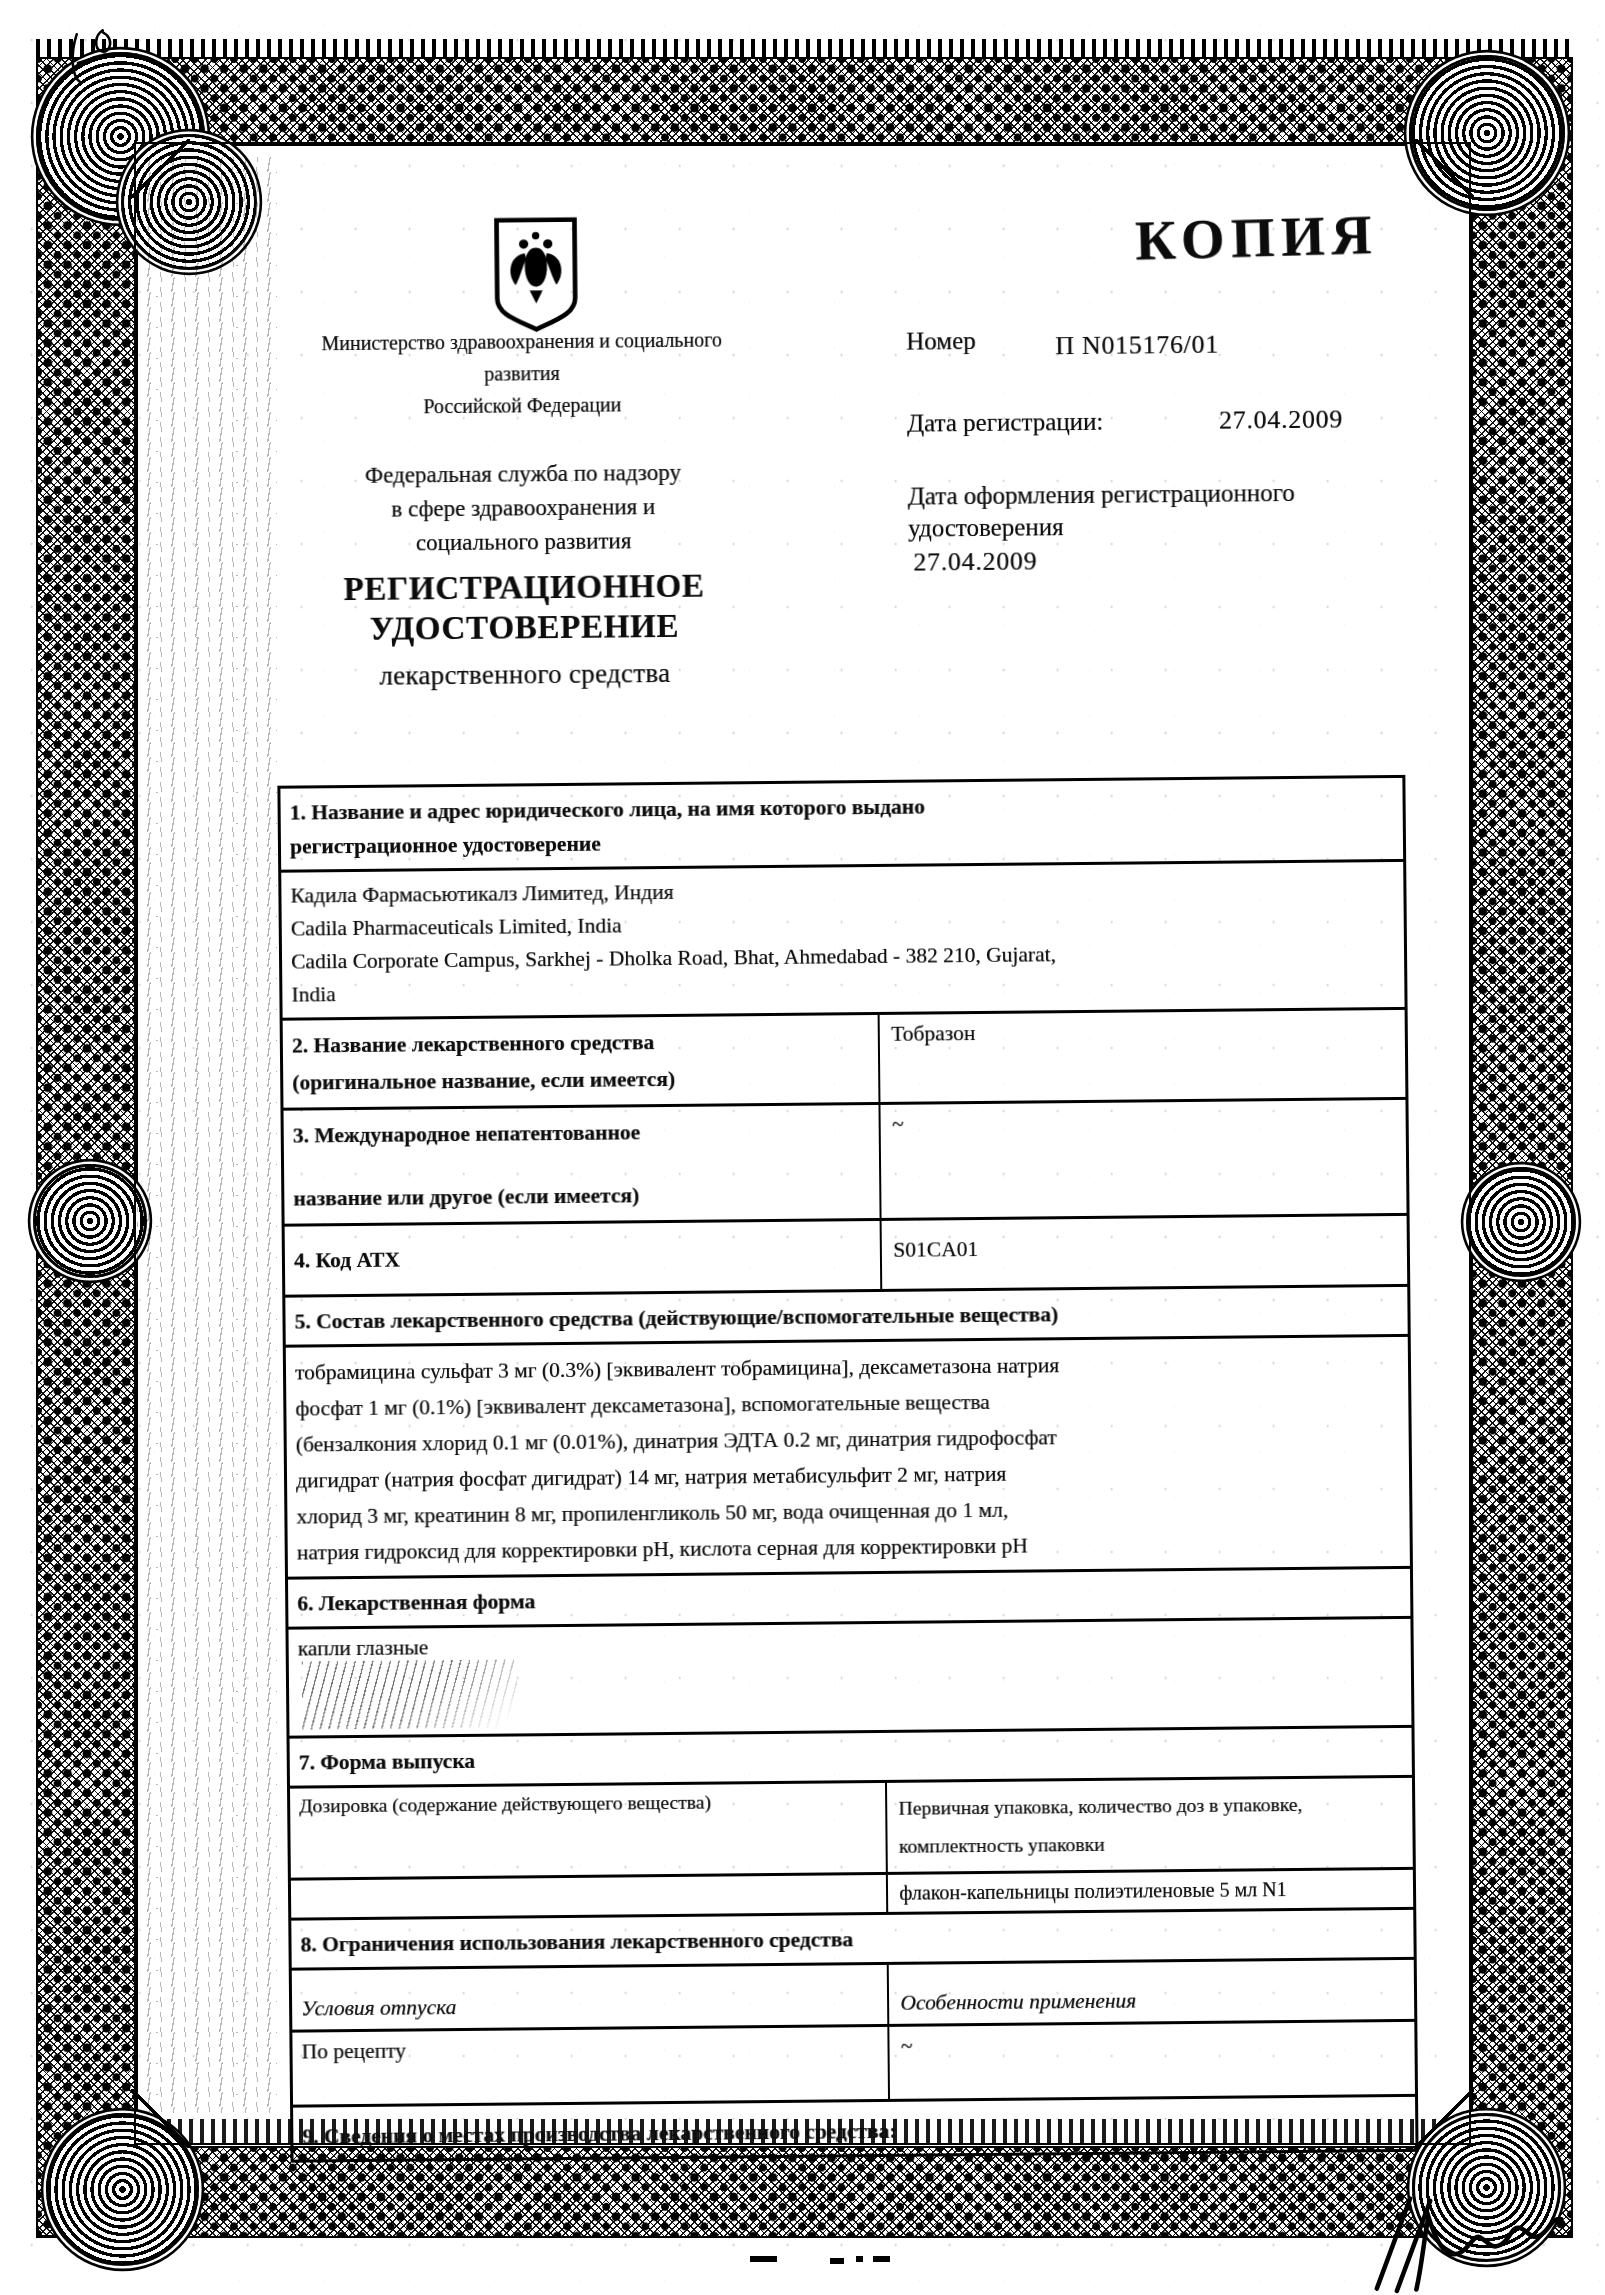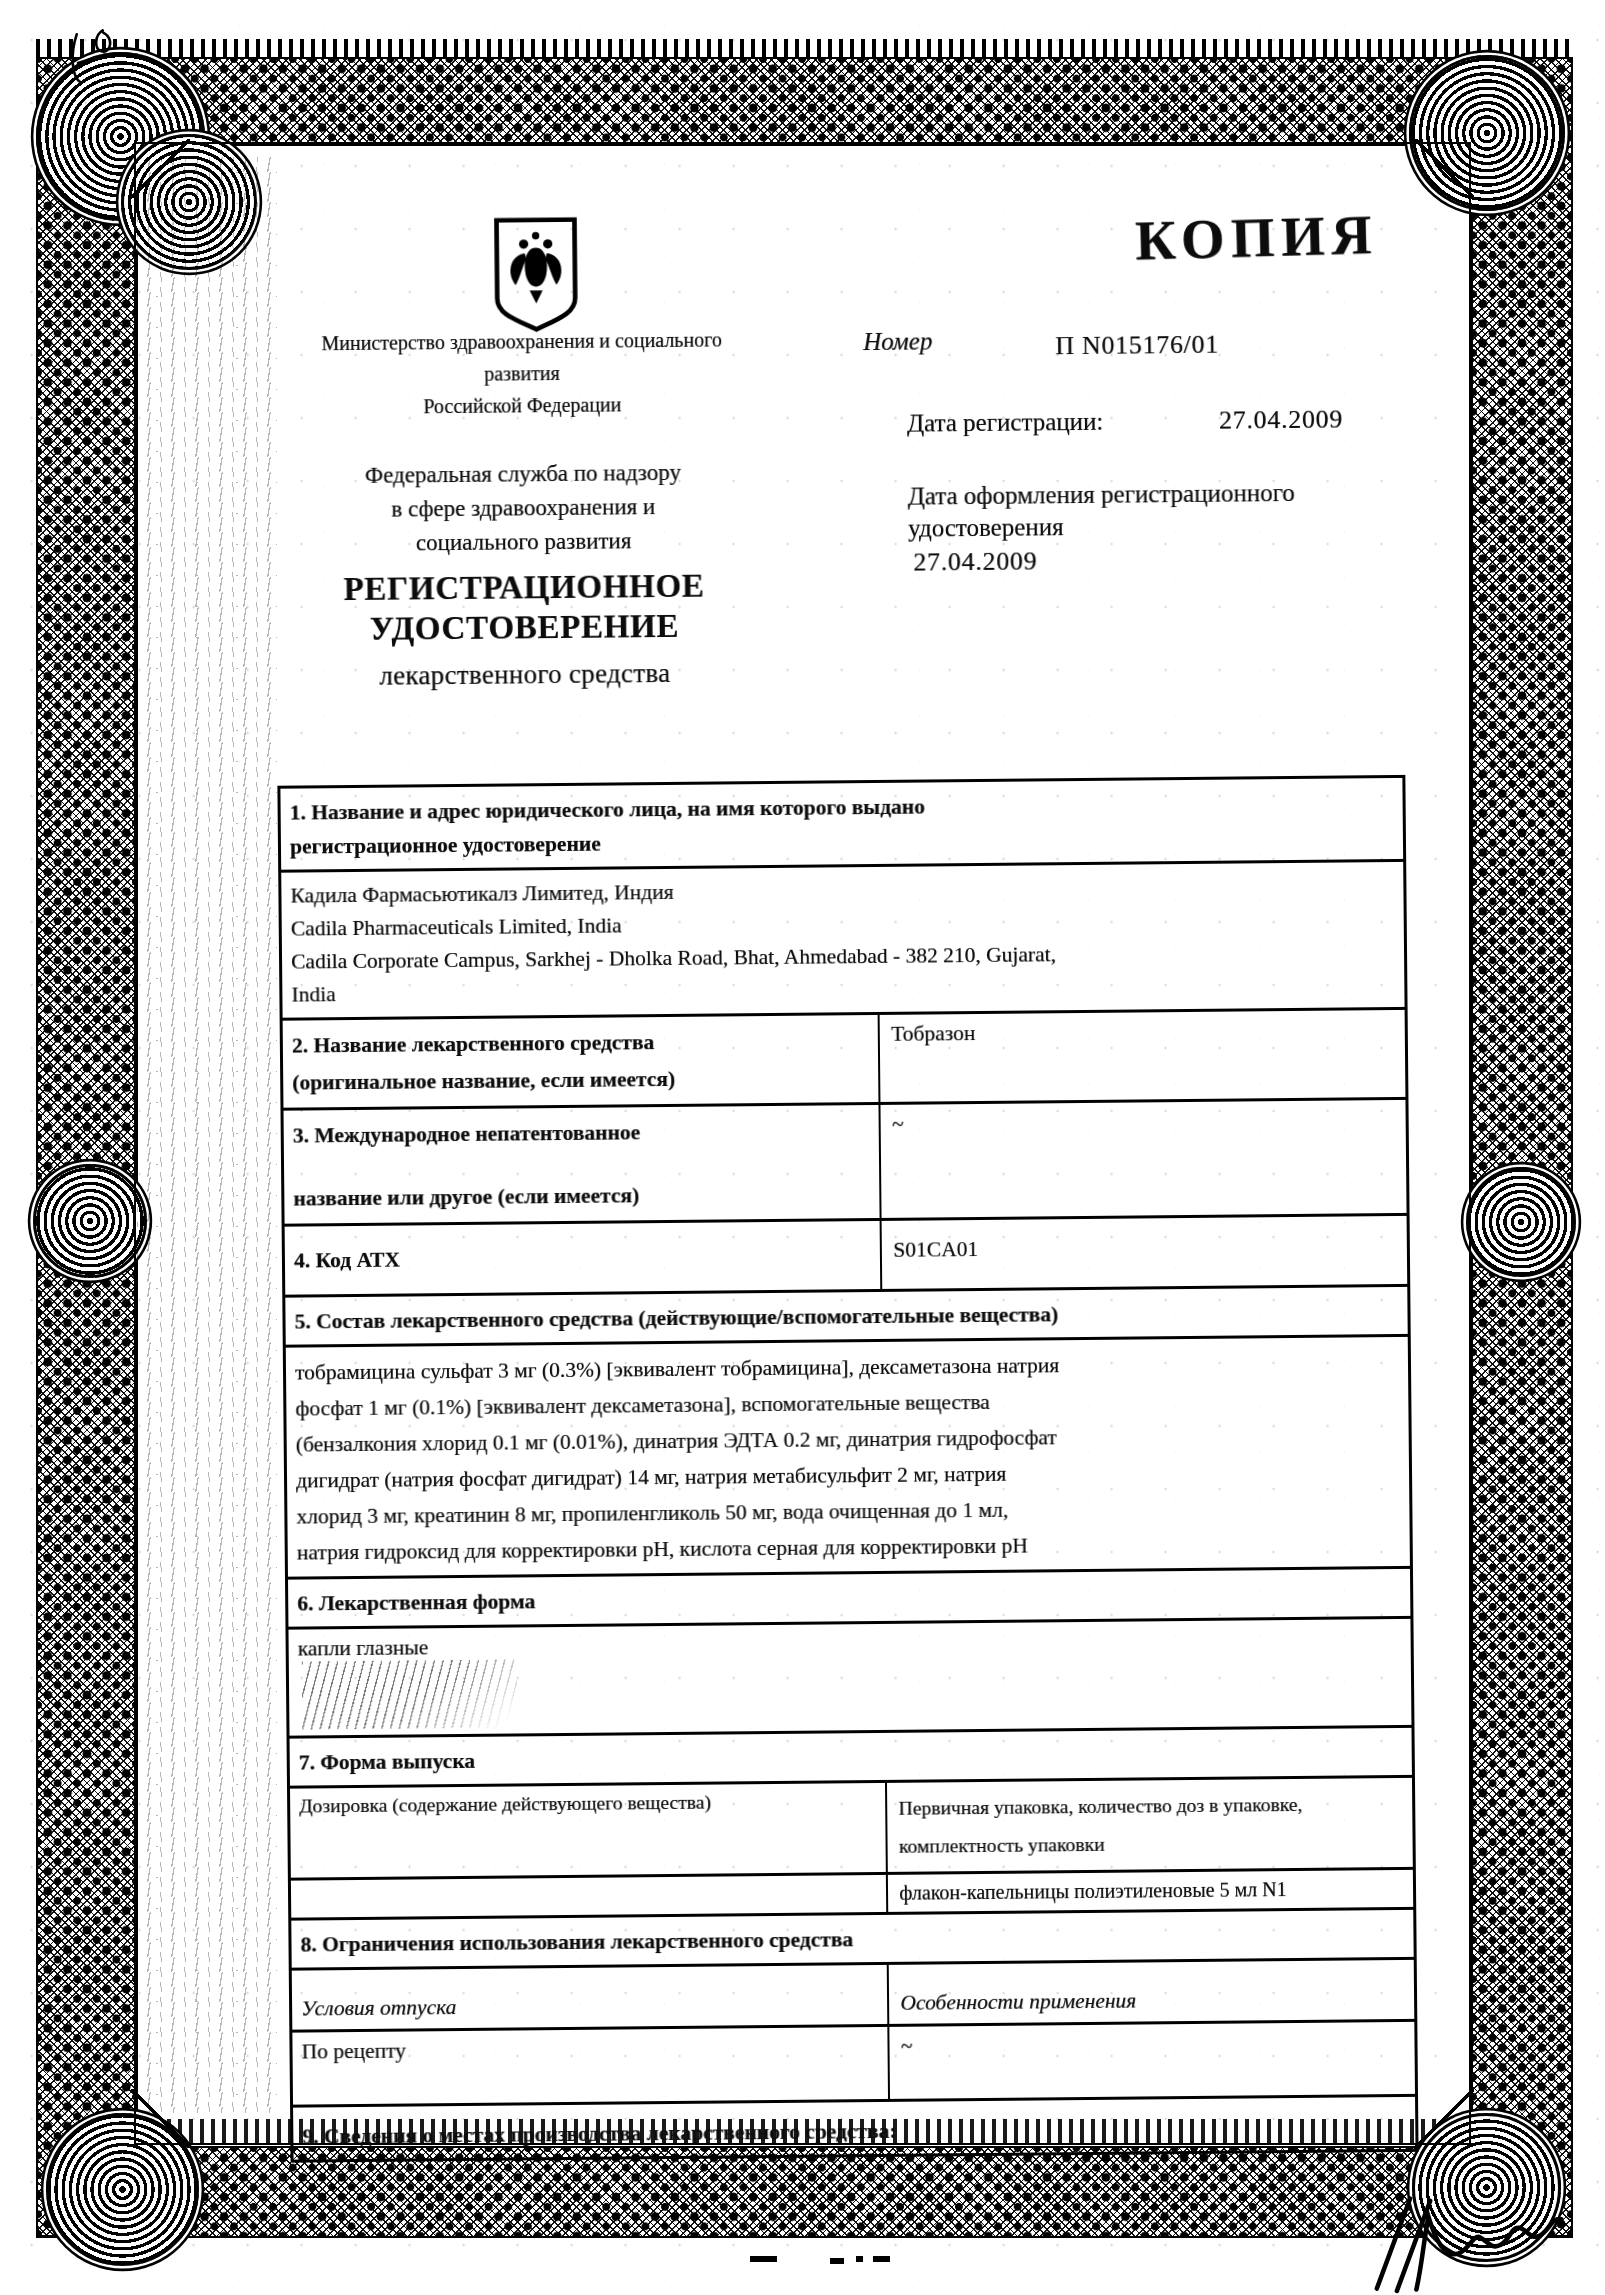--- a/index.html
+++ b/index.html
@@ -124,21 +124,21 @@
       <div>в сфере здравоохранения и</div>
       <div>социального развития</div>
     </div>
     <div class="center-col titleblk">
       <div>РЕГИСТРАЦИОННОЕ</div>
       <div>УДОСТОВЕРЕНИЕ</div>
       <div class="subtitle">лекарственного средства</div>
     </div>
 
     <div class="stamp">КОПИЯ</div>
-    <div class="fld" style="left:870px;top:329px;font-style:italic;">Номер</div>
+    <div class="fld" style="left:913px;top:329px;">Номер</div>
     <div class="fldval" style="left:1062px;top:334px;">П N015176/01</div>
     <div class="fld" style="left:913px;top:411px;">Дата регистрации:</div>
     <div class="fldval" style="left:1225px;top:410px;">27.04.2009</div>
     <div class="fld" style="left:913px;top:484px;">Дата оформления регистрационного</div>
     <div class="fld" style="left:913px;top:516px;">удостоверения</div>
     <div class="fldval" style="left:918px;top:549px;">27.04.2009</div>
 
     <div class="doc-table">
 
       <div class="row hdr">

